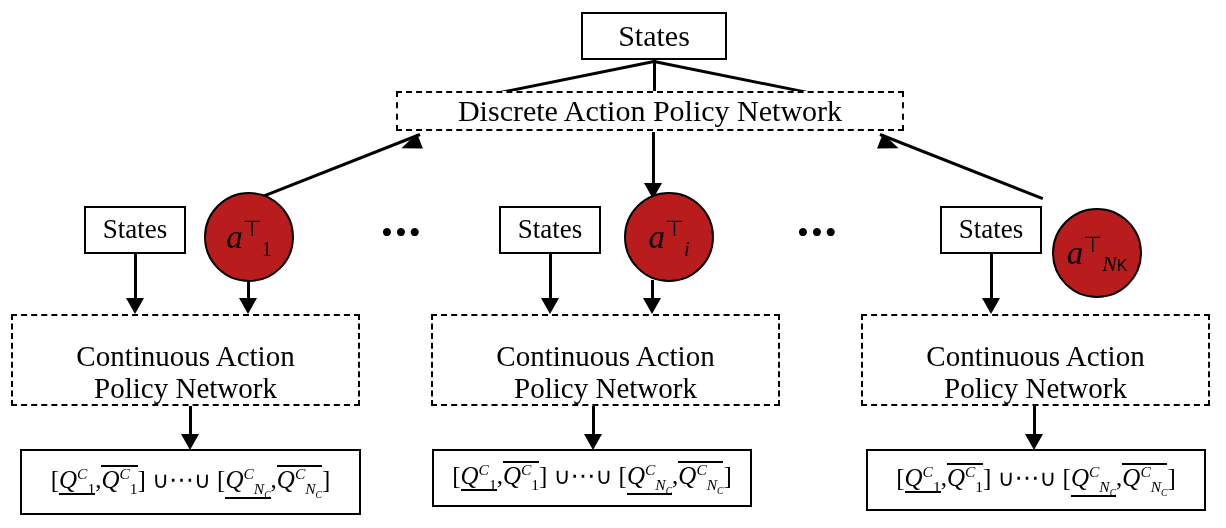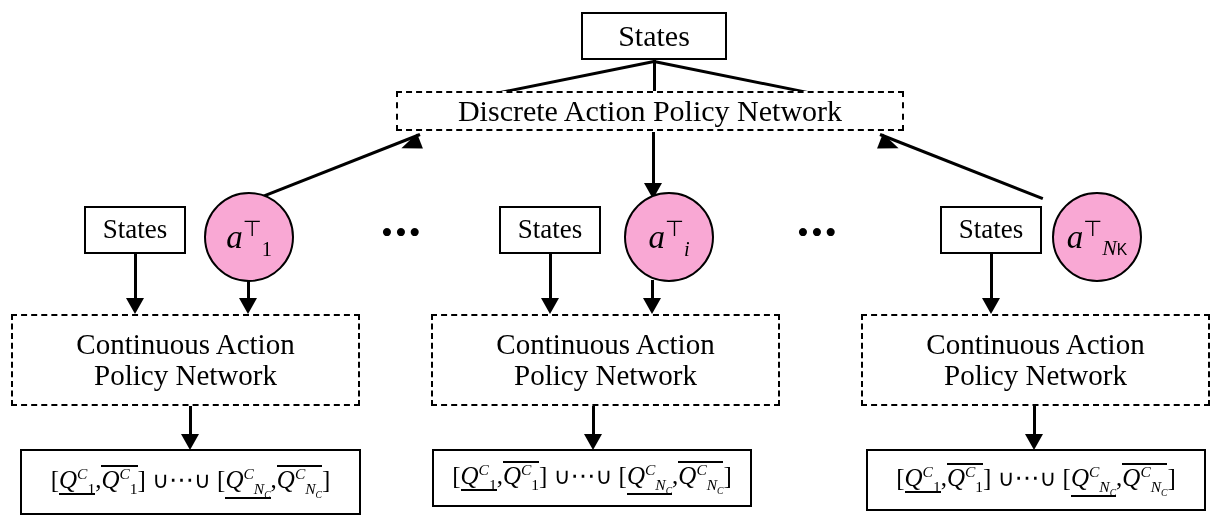--- a/index.html
+++ b/index.html
@@ -33,31 +33,31 @@
     border: 2px solid #000000;
   }
   .dashed-box {
     border: 2px dashed #000000;
   }
   .circle-node {
     position: absolute;
     box-sizing: border-box;
     border: 2px solid #000000;
     border-radius: 50%;
-    background: #f9a8d4;
+    background: #b91c1c;
     display: flex;
     align-items: center;
     justify-content: center;
   }
 
   
   .states-top      { font-size: 30px; }
   .states-small    { font-size: 27px; }
   .net-title       { font-size: 30px; font-family: Liberation Serif, serif; }
-  .net-title-2line { font-size: 29px; }
+  .net-title-2line { font-size: 29px; justify-content: flex-end; }
   .formula         { font-size: 25px; white-space: nowrap; }
   .ellipsis-h {
     position: absolute;
     font-size: 34px;
     letter-spacing: 2px;
     line-height: 1;
     color: #000;
   }
 
   
@@ -242,21 +242,21 @@
       <span>[</span><span class="qlow"><span class="mi">Q</span><span class="sup">C</span><span class="sub-i"><span>N</span><span class="sub-i">C</span></span></span><span>,</span><span class="qhigh"><span class="mi">Q</span><span class="sup">C</span><span class="sub-i"><span>N</span><span class="sub-i">C</span></span></span><span>]</span>
     </span>
   </div>
 
   <div class="ellipsis-h" style="left:797px; top:216px;">•••</div>
 
   <div class="box solid-box states-small" style="left:940px; top:206px; width:102px; height:48px;">
     <span>States</span>
   </div>
 
-  <div class="circle-node" style="left:1052px; top:192px; width:90px; height:90px;">
+  <div class="circle-node" style="left:1052px; top:208px; width:90px; height:90px;">
     <span class="action-label"><span class="mi">a</span><span class="sup-up">⊤</span><span class="sub-nk"><span class="mi">N</span><span class="sub-k">K</span></span></span>
   </div>
 
   <div class="vline" style="left:990px; top:254px; height:48px;"></div>
   <div class="arrow-head-down" style="left:982px; top:298px;"></div>
 
   <div class="box dashed-box net-title-2line" style="left:861px; top:314px; width:349px; height:92px; flex-direction:column;">
     <span>Continuous Action</span>
     <span>Policy Network</span>
   </div>

